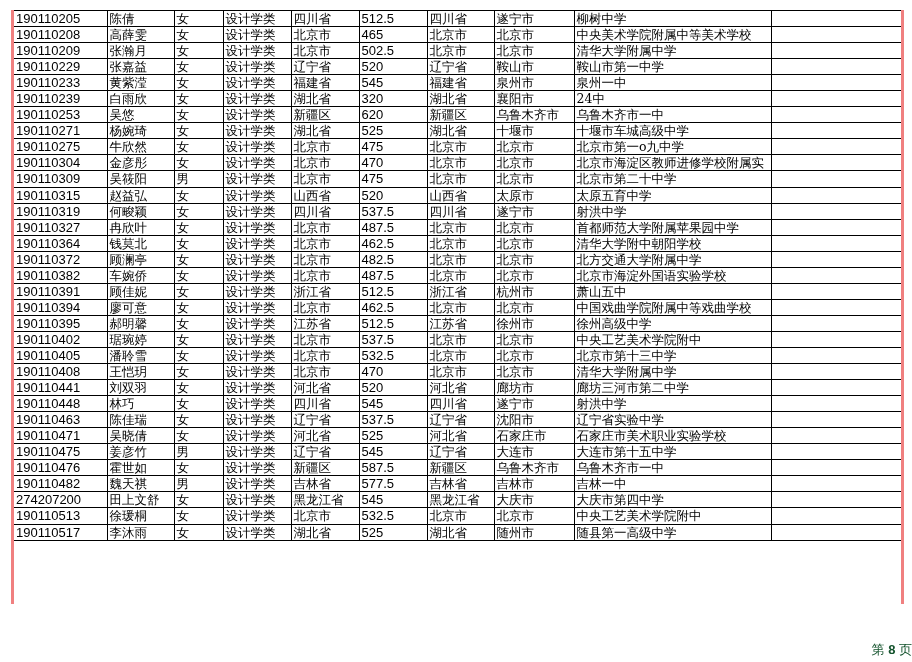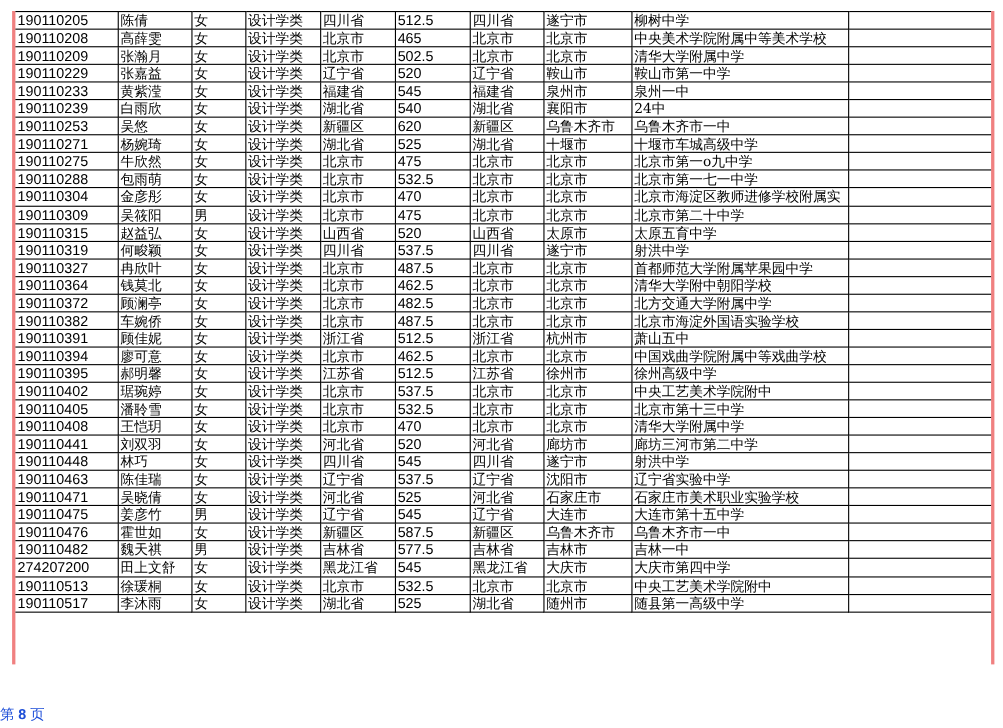--- a/index.html
+++ b/index.html
@@ -6,21 +6,21 @@
     body { width: 912px; height: 662px; position: relative; overflow: hidden; font-family: "Liberation Sans", "DejaVu Sans", sans-serif; }
     .bar-left { position: absolute; left: 11px; top: 10px; width: 3px; height: 594px; background: #f08080; }
     .bar-right { position: absolute; left: 901px; top: 10px; width: 3px; height: 594px; background: #f08080; }
     table { border-collapse: collapse; table-layout: fixed; position: absolute; left: 14px; top: 10px; width: 887px; }
     td { border: 1px solid #000; border-left-color: #e8b0b0; height: 15px; padding: 0 2px; font-size: 13px; line-height: 15px; white-space: nowrap; overflow: hidden; color: #000; }
     tr { height: 16.05px; }
     td.id { border-left: none; font-family: "Liberation Sans", sans-serif; }
     td.cjk { font-family: "DejaVu Serif", "Liberation Serif", serif; font-size: 12.5px; }
     td.score { text-align: left; font-family: "Liberation Sans", sans-serif; }
     td.blank { border-right: none; }
-    .footer { position: absolute; top: 641px; left: 0; width: 912px; text-align: left; font-size: 13px; color: #1d4ed8; }
+    .footer { position: absolute; top: 641px; left: 0; width: 912px; text-align: right; font-size: 13px; color: #14532d; }
     .footer .num { font-family: "Liberation Sans", sans-serif; font-weight: bold; }
     .footer .cjk { font-family: "DejaVu Serif", "Liberation Serif", serif; }
   </style>
 </head>
 <body>
 
 <div class="bar-left"></div>
 <div class="bar-right"></div>
 
 <table>
@@ -96,21 +96,21 @@
         <td class="cjk">泉州市</td>
         <td class="cjk">泉州一中</td>
         <td class="blank"></td>
       </tr>
       <tr>
         <td class="id">190110239</td>
         <td class="cjk">白雨欣</td>
         <td class="cjk">女</td>
         <td class="cjk">设计学类</td>
         <td class="cjk">湖北省</td>
-        <td class="score">540</td>
+        <td class="score">320</td>
         <td class="cjk">湖北省</td>
         <td class="cjk">襄阳市</td>
         <td class="cjk">24中</td>
         <td class="blank"></td>
       </tr>
       <tr>
         <td class="id">190110253</td>
         <td class="cjk">吴悠</td>
         <td class="cjk">女</td>
         <td class="cjk">设计学类</td>
@@ -136,32 +136,20 @@
       <tr>
         <td class="id">190110275</td>
         <td class="cjk">牛欣然</td>
         <td class="cjk">女</td>
         <td class="cjk">设计学类</td>
         <td class="cjk">北京市</td>
         <td class="score">475</td>
         <td class="cjk">北京市</td>
         <td class="cjk">北京市</td>
         <td class="cjk">北京市第一o九中学</td>
-        <td class="blank"></td>
-      </tr>
-      <tr>
-        <td class="id">190110288</td>
-        <td class="cjk">包雨萌</td>
-        <td class="cjk">女</td>
-        <td class="cjk">设计学类</td>
-        <td class="cjk">北京市</td>
-        <td class="score">532.5</td>
-        <td class="cjk">北京市</td>
-        <td class="cjk">北京市</td>
-        <td class="cjk">北京市第一七一中学</td>
         <td class="blank"></td>
       </tr>
       <tr>
         <td class="id">190110304</td>
         <td class="cjk">金彦彤</td>
         <td class="cjk">女</td>
         <td class="cjk">设计学类</td>
         <td class="cjk">北京市</td>
         <td class="score">470</td>
         <td class="cjk">北京市</td>

